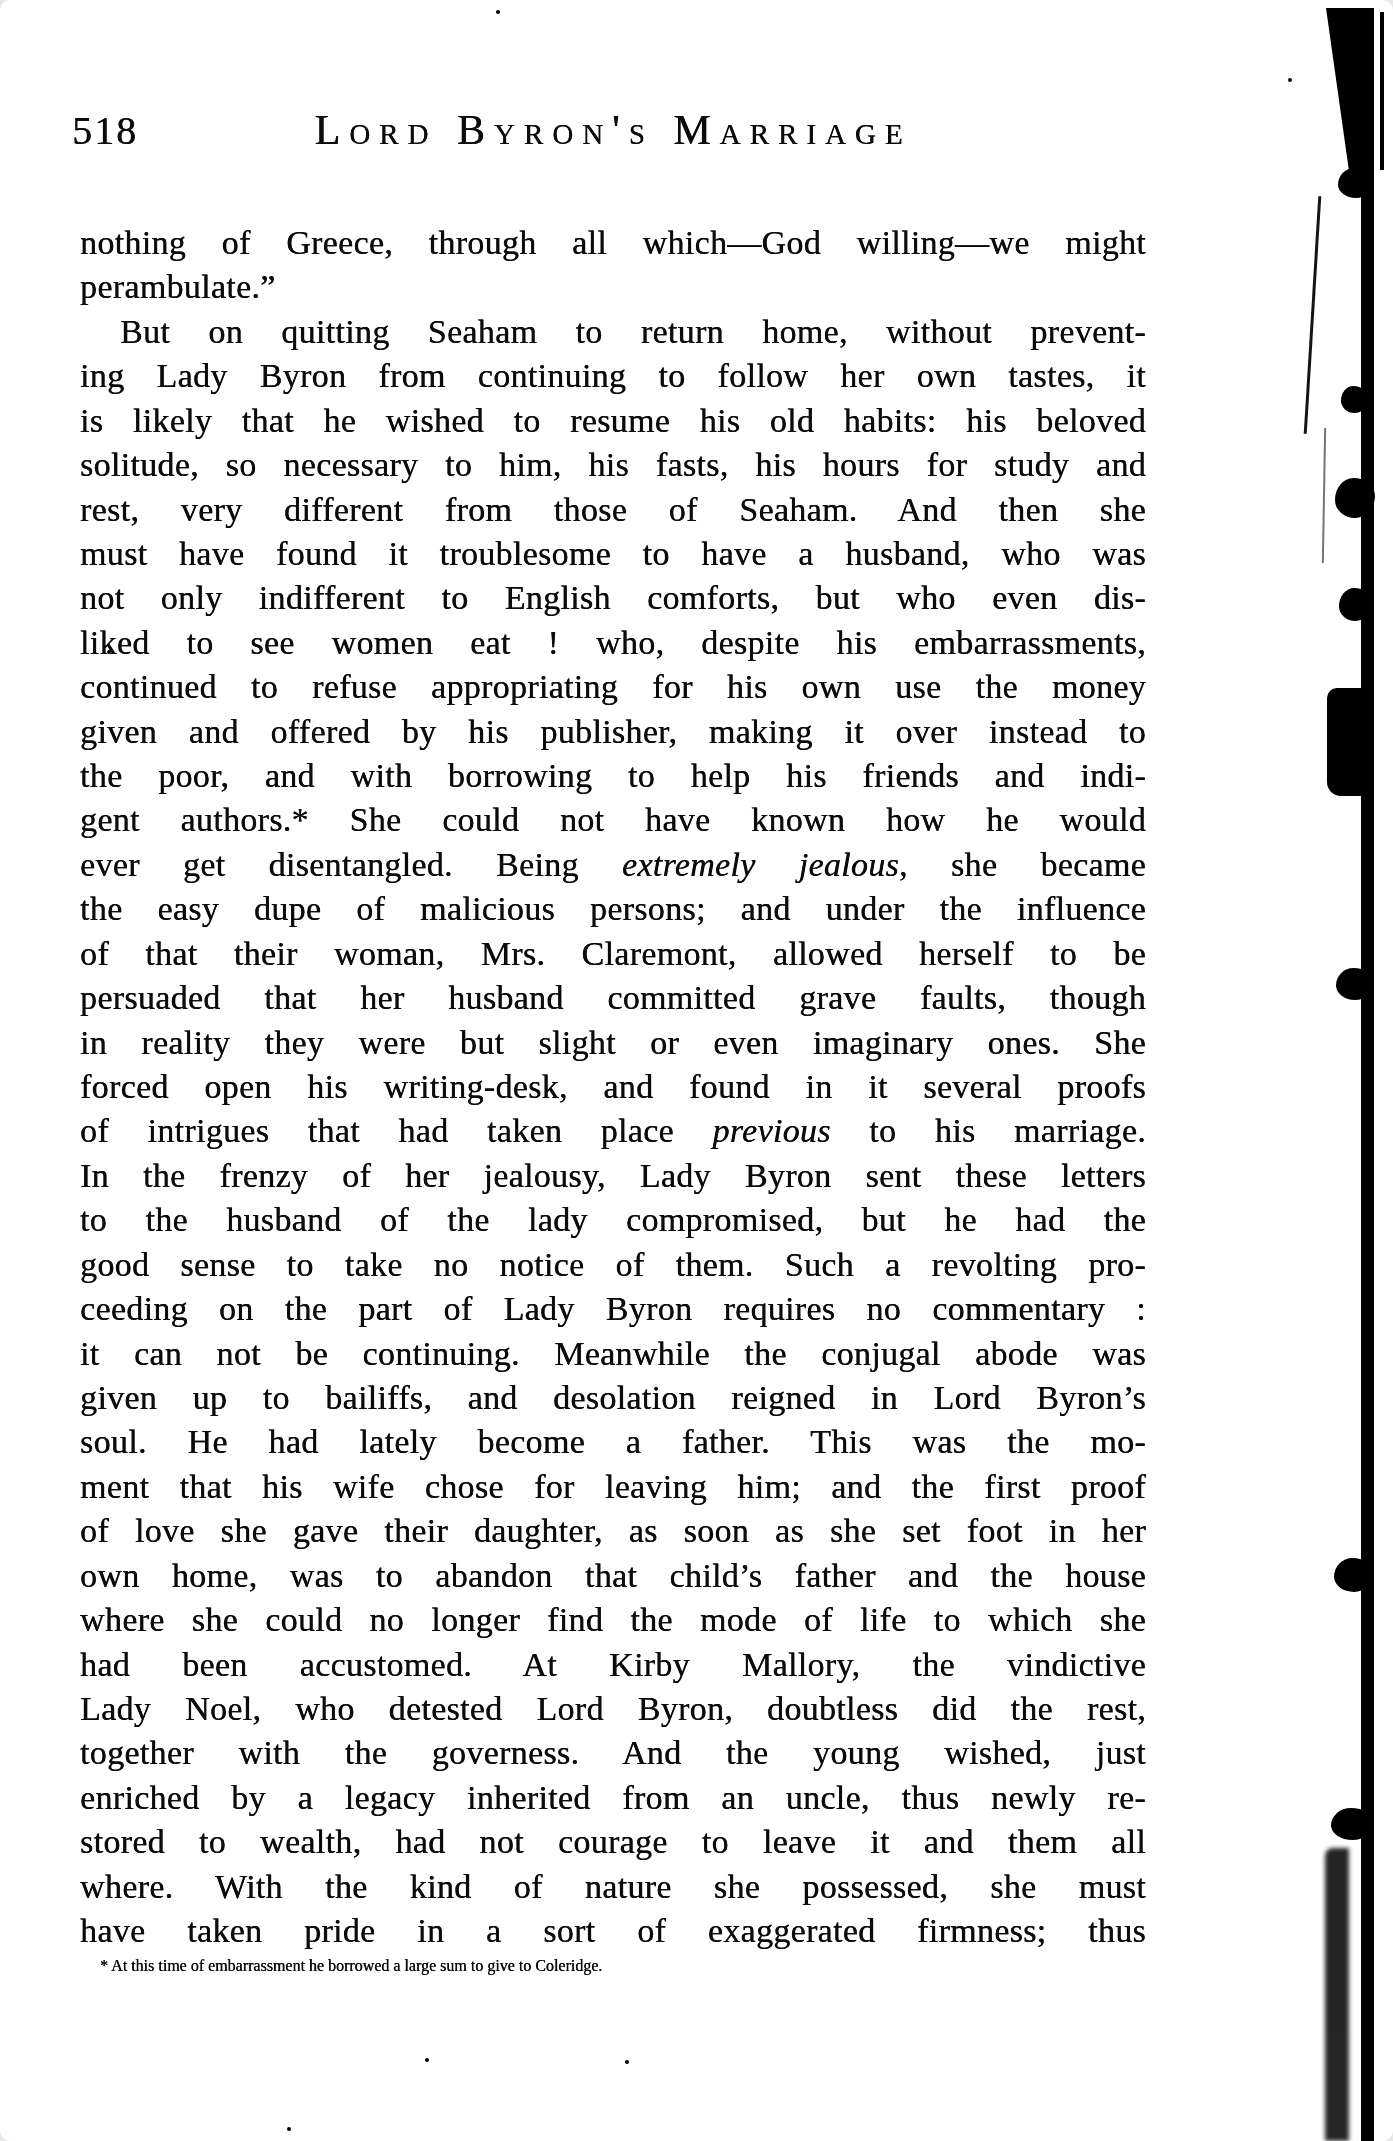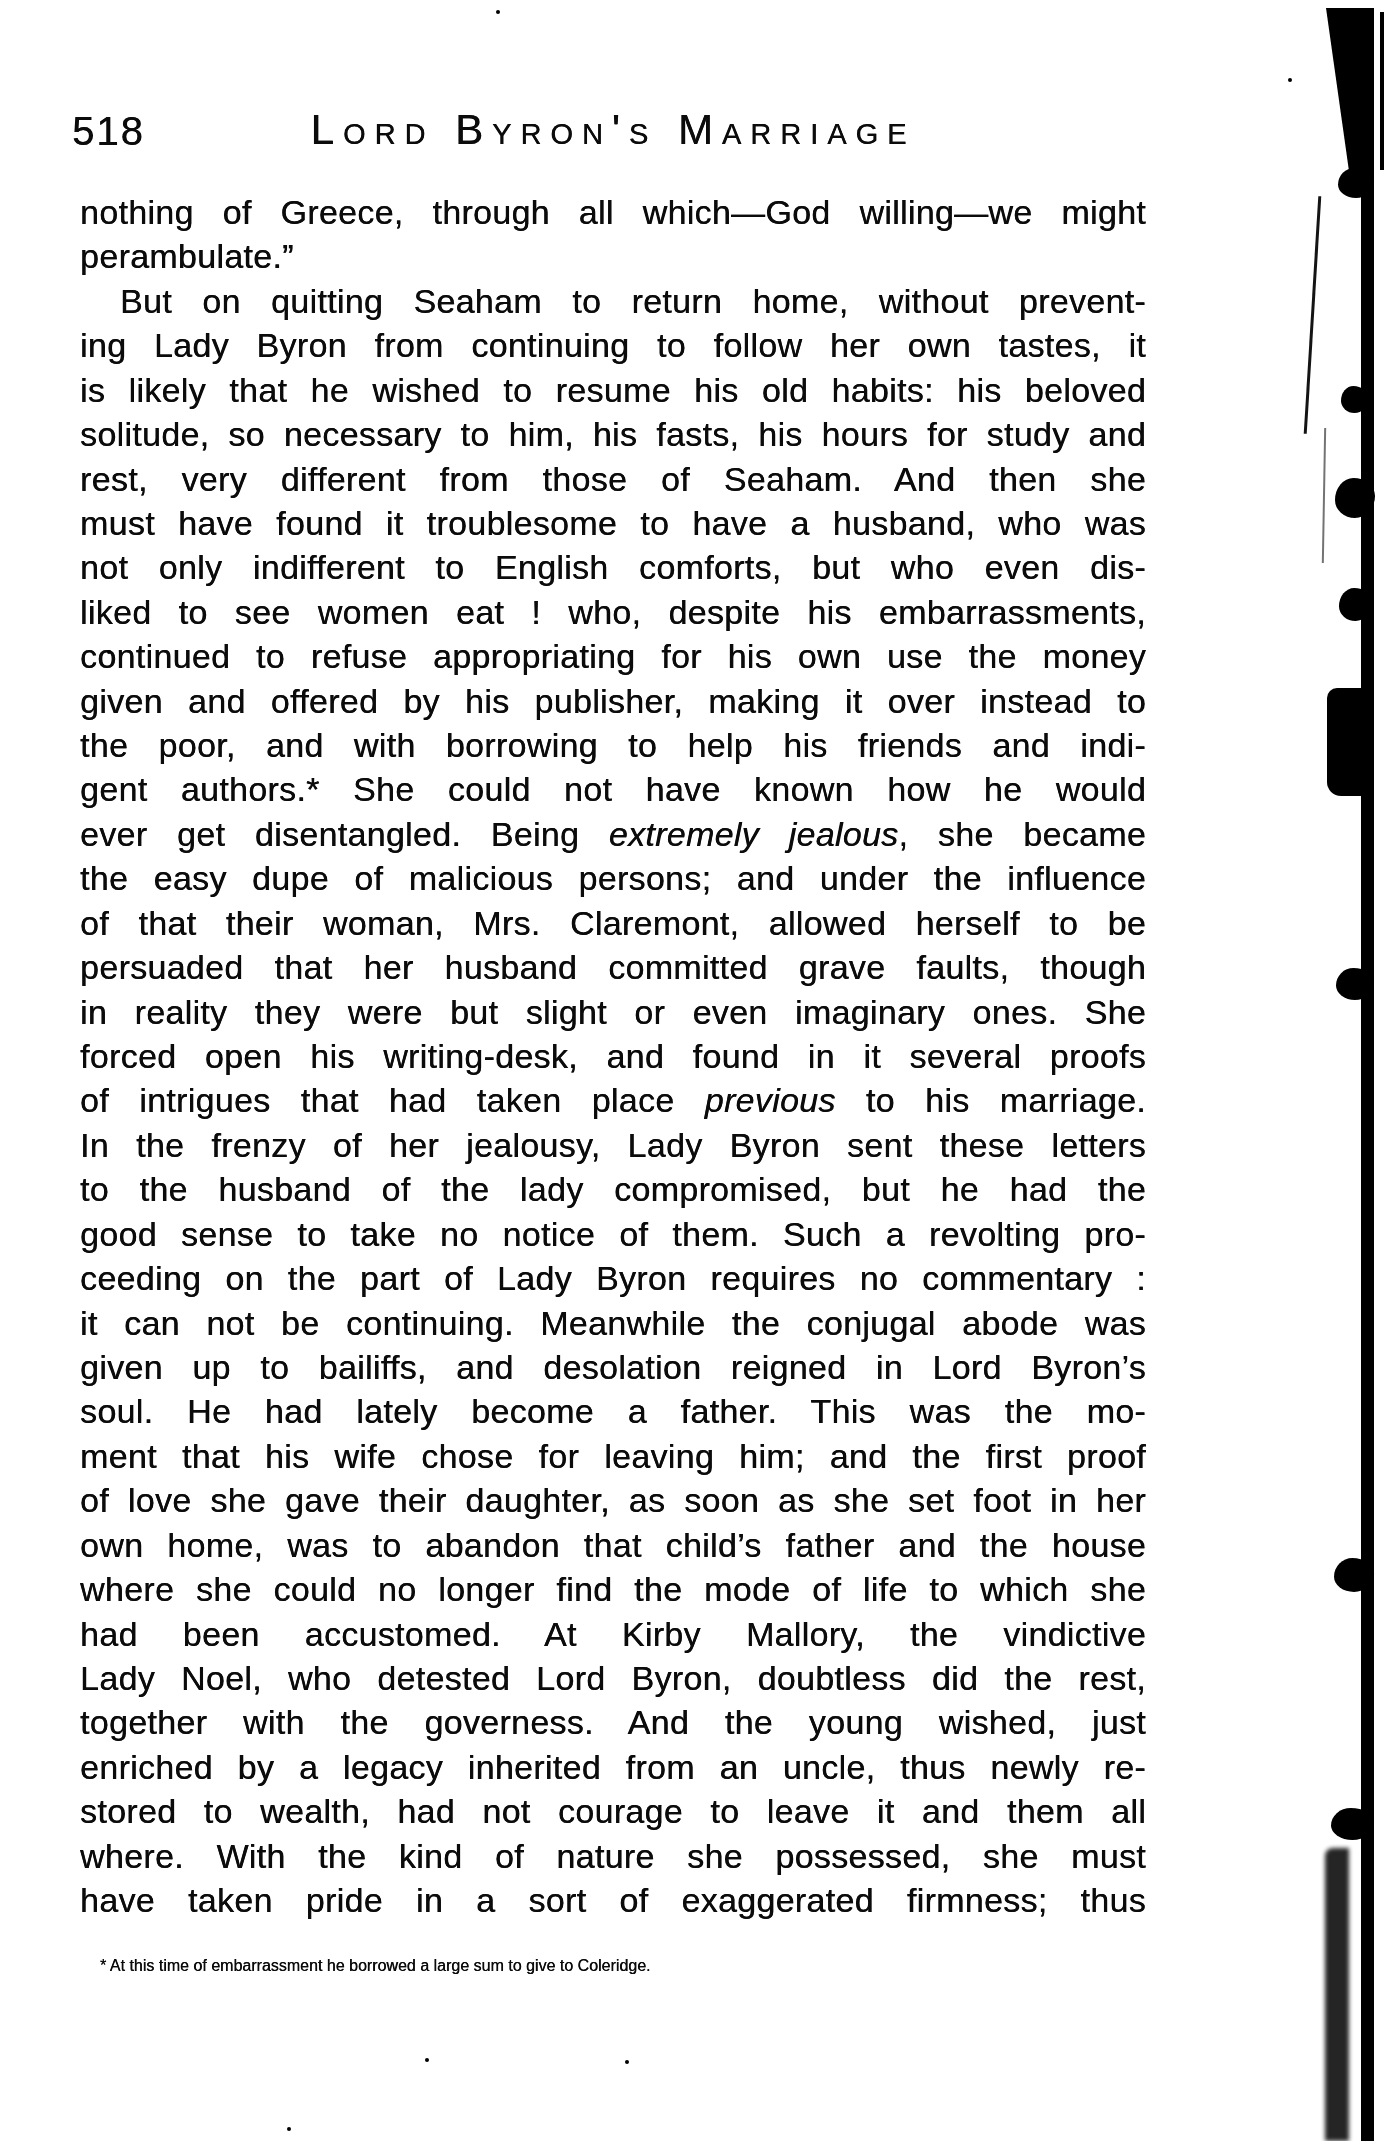--- a/index.html
+++ b/index.html
@@ -1,43 +1,44 @@
 <!DOCTYPE html>
 <html><head>
 <meta charset="utf-8">
 <style>
   html,body{margin:0;padding:0;background:#e8e8e8;}
   .page{
     position:relative;
     width:1393px;height:2141px;
     background:#ffffff;
-    font-family:Liberation Sans, sans-serif;
+    font-family:Liberation Serif, serif;
     color:#0b0b0b;
     overflow:hidden;
     margin:0 auto;
+    border-radius:11px;
   }
   
   .pagenum{
     position:absolute;left:72px;top:110px;
     font-size:40px;line-height:42px;
     letter-spacing:2px;
     text-shadow:0.4px 0 0 currentColor;
   }
   .running-title{
     position:absolute;left:80px;top:108px;width:1066px;
     text-align:center;
     font-variant:small-caps;
     font-size:42px;line-height:44px;
     letter-spacing:9px;
     text-shadow:0.4px 0 0 currentColor;
     white-space:nowrap;
   }
   
   .body-text{
-    position:absolute;left:80px;top:190px;width:1066px;
+    position:absolute;left:80px;top:221px;width:1066px;
   }
   .bodyline{
     font-size:34px;
     height:44.43px;line-height:44.43px;
     letter-spacing:0.3px;
     text-align:justify;
     text-align-last:justify;
     text-justify:inter-word;
     text-shadow:0.35px 0 0 currentColor;
     overflow:visible;

